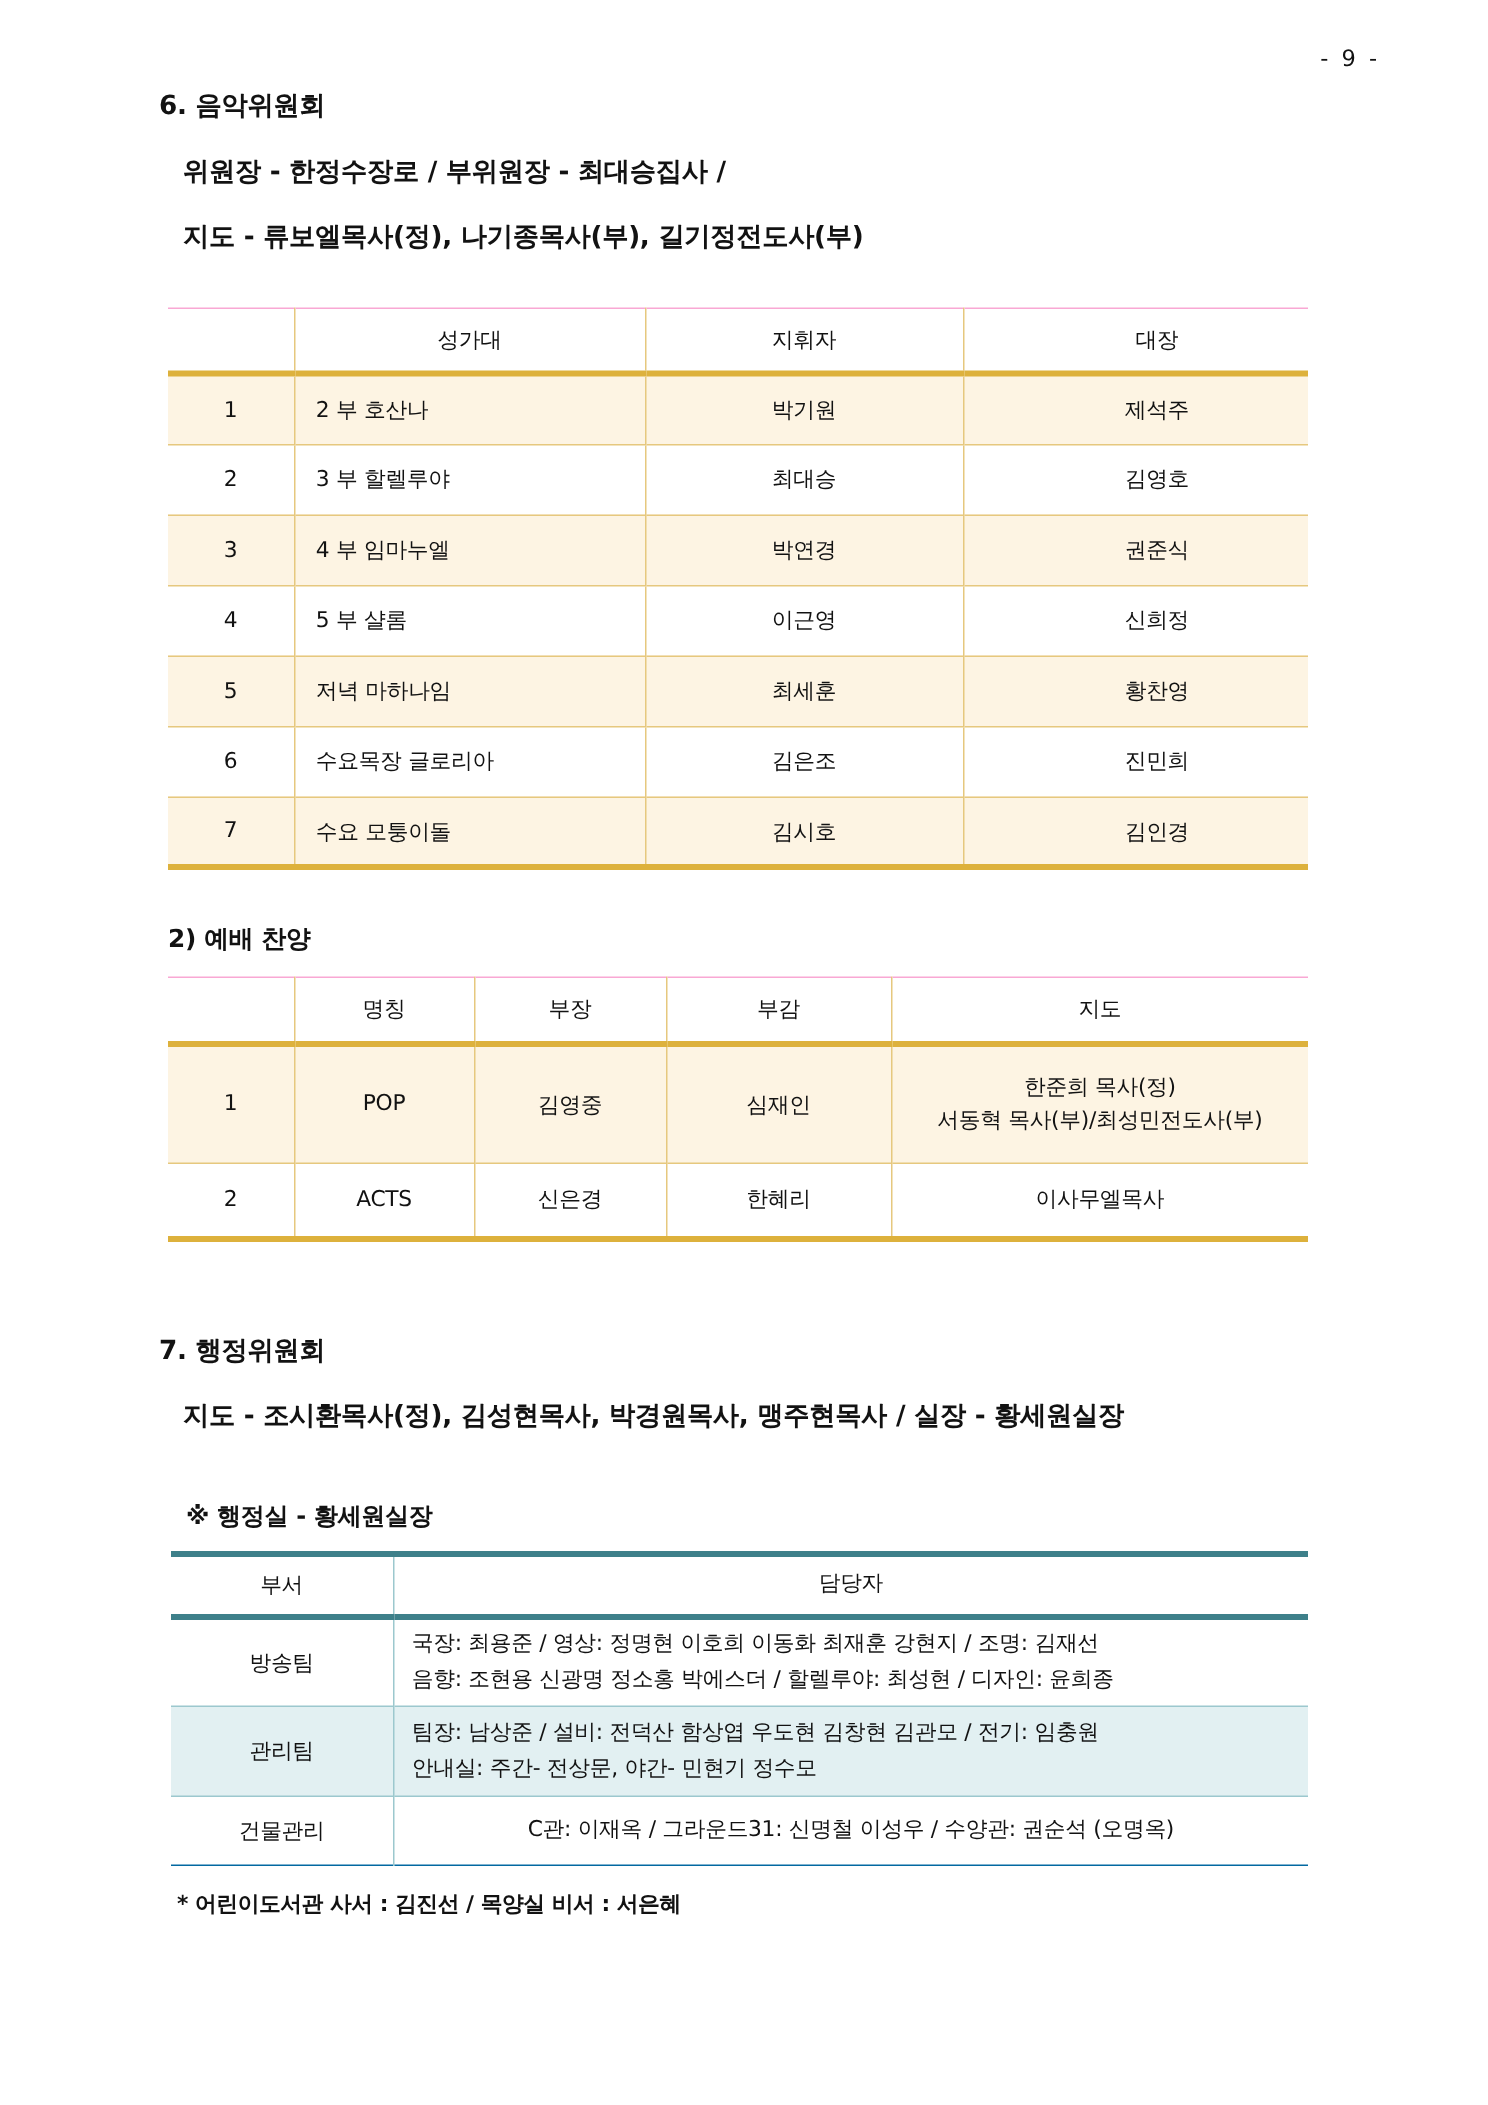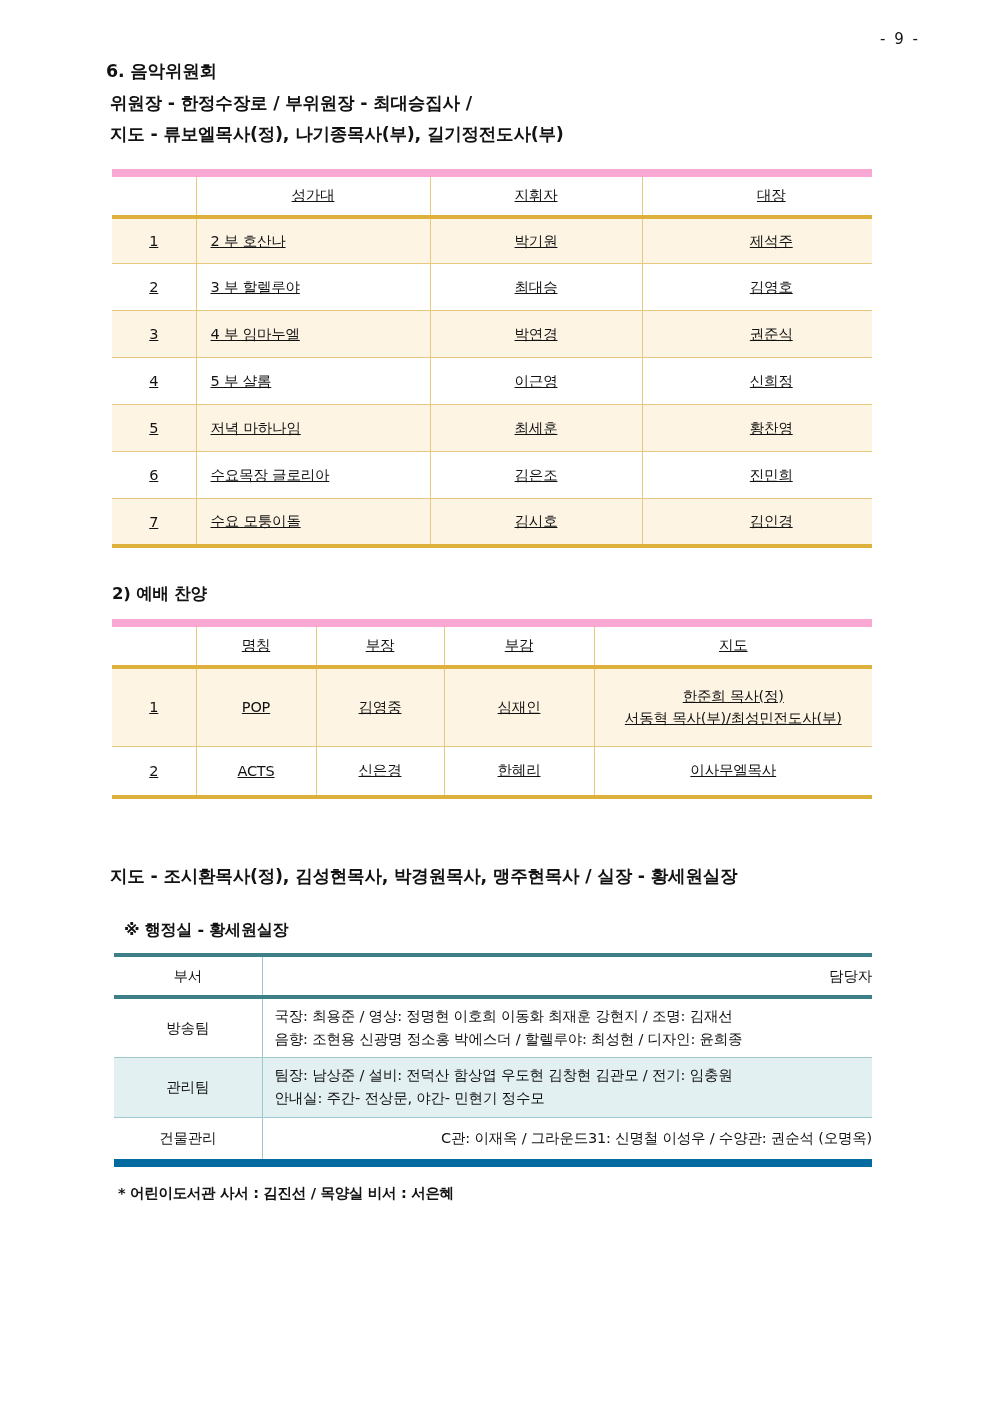--- a/index.html
+++ b/index.html
@@ -48,21 +48,21 @@
     line-height: 1.58;
     letter-spacing: -0.2px;
     margin: 0;
     white-space: nowrap;
   }
   .sec-line {
     font-size: 17.5px;
     font-weight: bold;
     line-height: 1.58;
     letter-spacing: -0.2px;
-    margin: 4px;
+    margin: 16px;
     white-space: nowrap;
   }
   .sub-title {
     font-size: 16.5px;
     font-weight: bold;
     line-height: 1.5;
     letter-spacing: -0.2px;
     margin: 0;
     padding-left: 6px;
   }
@@ -104,23 +104,22 @@
     margin: 0;
     font-weight: normal;
     vertical-align: middle;
     text-align: center;
     letter-spacing: -0.2px;
   }
 
   
   .tbl-gold {
     width: 760px;
-    border-top: 8px solid #f9a8d4;
+    border-top: 1px solid #f9a8d4;
     border-bottom: 4px solid #DDB13C;
-    text-decoration: underline;
   }
   .tbl-gold thead td {
     border-bottom: 4px solid #DDB13C;
     height: 44px;
     font-size: 14.5px;
   }
   .tbl-gold thead td + td { border-left: 1px solid #E6C87E; }
   .tbl-gold tbody td { border-left: 1px solid #E6C87E; }
   .tbl-gold tbody td:first-child { border-left: none; }
   .tbl-gold tbody tr + tr td { border-top: 1px solid #E6C87E; }
@@ -139,21 +138,21 @@
   .praise-c3 { width: 150px; }
   .praise-c4 { width: 278px; }
   .praise-row-tall td { height: 80px; }
   .praise-row td { height: 50px; }
   .multi { line-height: 1.58; }
 
   
   .tbl-teal {
     width: 758px;
     border-top: 4px solid #3E808A;
-    border-bottom: 8px solid #0369a1;
+    border-bottom: 1px solid #0369a1;
   }
   .tbl-teal thead td {
     border-bottom: 4px solid #3E808A;
     height: 42px;
     font-size: 14.5px;
   }
   .tbl-teal thead td + td { border-left: 1px solid #9CC8CE; }
   .tbl-teal tbody td { border-left: 1px solid #9CC8CE; }
   .tbl-teal tbody td:first-child { border-left: none; }
   .tbl-teal tbody tr + tr td { border-top: 1px solid #9CC8CE; }
@@ -162,21 +161,21 @@
   .adm-c0 { width: 148px; }
   .adm-c1 {
     width: 610px;
     text-align: left;
     padding-left: 12px;
     line-height: 1.62;
     font-size: 14.5px;
   }
   .adm-row td { height: 60px; }
   .adm-row-short td { height: 46px; }
-  .adm-c1.centered { text-align: right; padding-left: 0; }
+  .adm-c1.centered { text-align: center; padding-left: 0; }
 
   .tbl-wrap-gold { padding-left: 6px; }
   .tbl-wrap-teal { padding-left: 8px; }
 </style>
 </head>
 <body>
 
 <div class="page">
 
   <div class="page-number">- 9 -</div>
@@ -281,20 +280,21 @@
             <td class="praise-c4">이사무엘목사</td>
           </tr>
         </tbody>
       </table>
     </div>
 
     <div class="gap-20"></div>
 
     <div class="gap-40"></div>
 
+    <p class="sec-title">7. 행정위원회</p>
     <p class="sec-line">지도 - 조시환목사(정), 김성현목사, 박경원목사, 맹주현목사 / 실장 - 황세원실장</p>
 
     <div class="gap-26"></div>
     <p class="box-title">※ 행정실 - 황세원실장</p>
     <div class="gap-12"></div>
 
     <div class="tbl-wrap-teal">
       <table class="tbl-teal">
         <thead>
           <tr>

